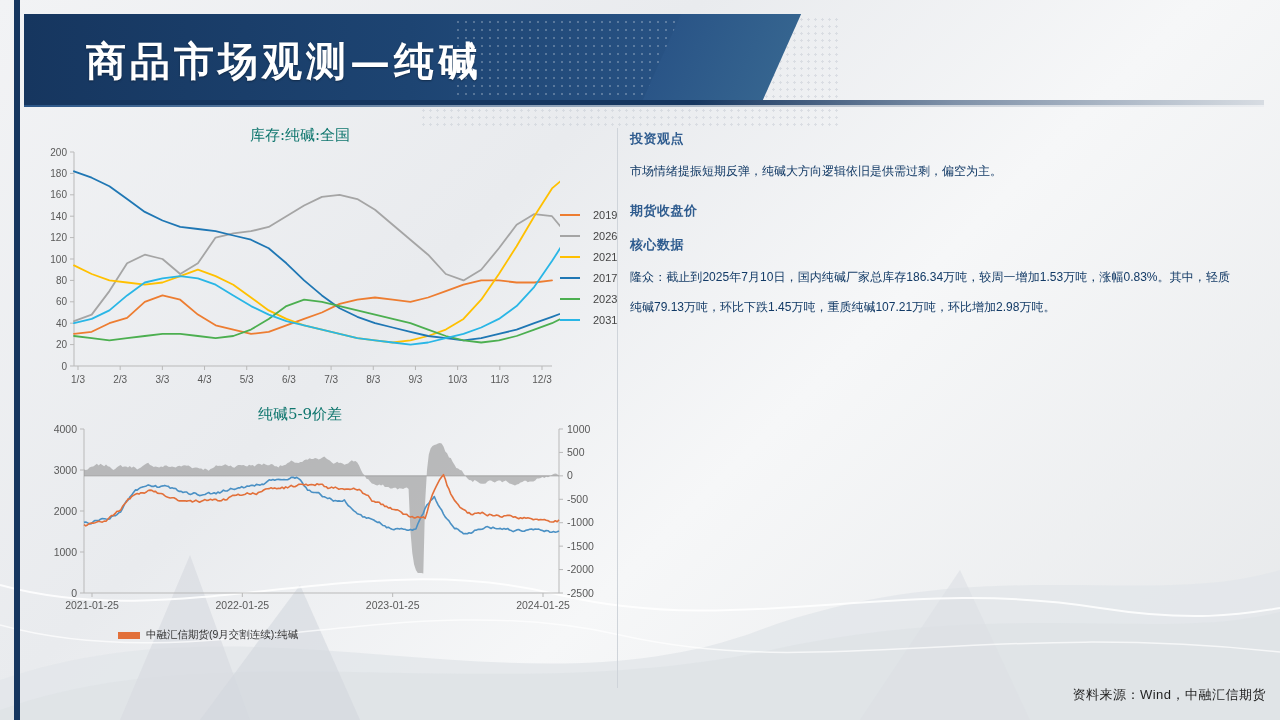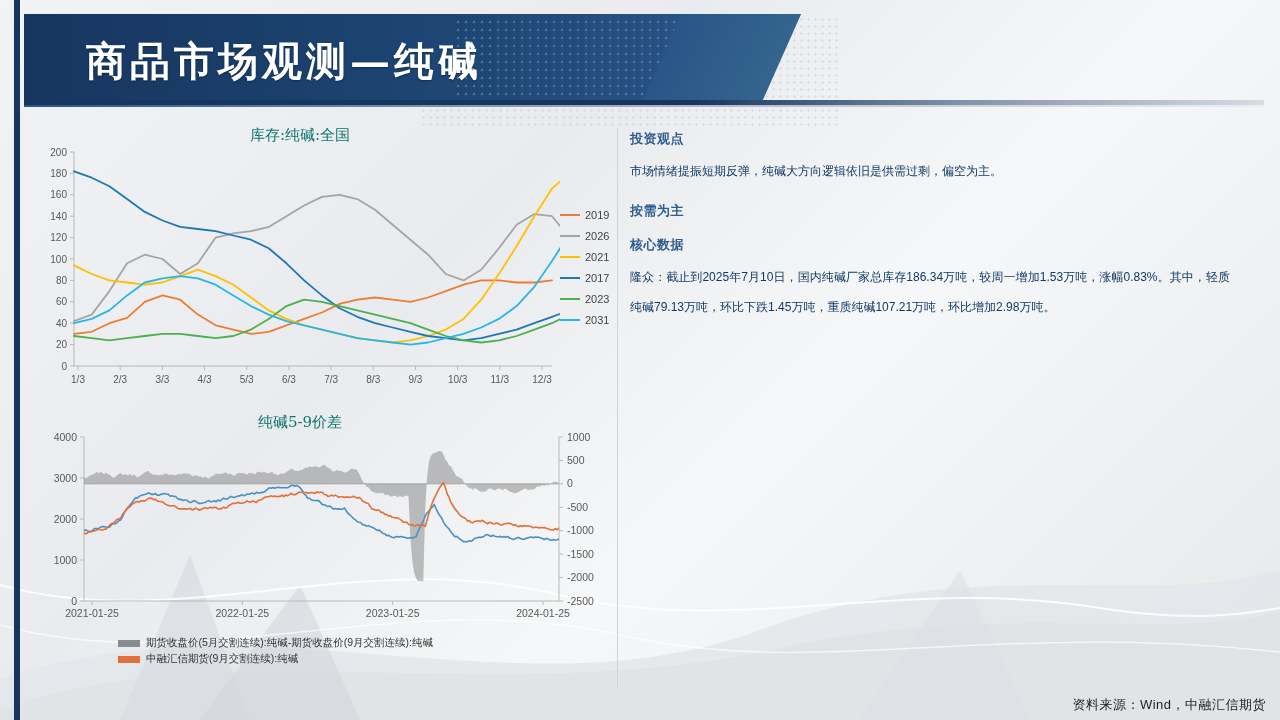--- a/index.html
+++ b/index.html
@@ -69,42 +69,42 @@
 
   
   .chart-title {
     text-align: center; font-size: 15px; font-weight: normal; color: #0f766e;
     font-family: "DejaVu Serif","Liberation Serif", serif;
   }
   #chart1-wrap { position: relative; width: 575px; height: 275px; }
   #chart1-title { position:absolute; left:0; top:0; width:520px; }
   .svg-holder { position: absolute; left: 0; top: 18px; }
   .legend1 { position: absolute; left: 520px; top: 78px; width: 70px; font-size: 11px; color: #444; }
-  .legend1 .lg-row { display: flex; align-items: center; height: 21px; }
+  .legend1 .lg-row { display: flex; align-items: center; height: 21px; gap: 8px; }
   .legend1 .lg-line { width: 20px; height: 2px; margin-right: 5px; }
 
   
-  #chart2-wrap { position: relative; width: 575px; height: 265px; margin-top: 12px; }
+  #chart2-wrap { position: relative; width: 575px; height: 265px; margin-top: 4px; }
   #chart2-title { position:absolute; left:0; top:0; width:520px; }
   .legend2 { position: absolute; left: 78px; top: 222px; font-size: 10.5px; color: #333; }
   .legend2 .lg-row { display: flex; align-items: center; height: 16px; }
   .legend2 .lg-sw { width: 22px; height: 7px; margin-right: 6px; }
 
   
   .sec-head {
     font-size: 13px; font-weight: bold; color: #2f5c8f; margin: 0 0 8px 0;
     letter-spacing: .5px;
   }
   .sec-body {
     font-size: 12px; line-height: 30px; color: #123a66; margin: 0 0 14px 0;
     text-align: justify;
   }
   .sec-block { margin-bottom: 16px; }
   .source {
-    position: absolute; right: 14px; bottom: 6px;
+    position: absolute; right: 14px; bottom: 16px;
     font-size: 13px; color: #1f1f1f; letter-spacing: .5px;
   }
   .axis-text { font-size: 10px; fill: #595959; font-family: "Liberation Sans", sans-serif; }
   .axis-text2 { font-size: 10.5px; fill: #595959; font-family: "Liberation Sans", sans-serif; }
 </style>
 </head>
 <body>
 
 <div class="bg-swoosh">
   <svg width="1280" height="340" viewBox="0 0 1280 340">
@@ -263,38 +263,34 @@
           <line x1="503" y1="170" x2="503" y2="174" stroke="#b9b9b9" stroke-width="1"></line>
           <text x="503" y="186" class="axis-text2" text-anchor="middle">2024-01-25</text>
           <path d="M44,52.85714285714286 L44.0,46.6 L45.8,47.1 L47.7,46.6 L49.5,44.5 L51.3,43.7 L53.2,43.6 L55.0,42.2 L56.8,40.7 L58.7,42.5 L60.5,40.7 L62.3,42.0 L64.2,43.3 L66.0,41.4 L67.8,43.3 L69.7,43.8 L71.5,45.6 L73.3,47.1 L75.2,46.1 L77.0,44.3 L78.8,43.0 L80.7,42.1 L82.5,43.9 L84.3,43.4 L86.2,43.4 L88.0,44.6 L89.8,43.0 L91.7,44.7 L93.5,43.4 L95.4,44.8 L97.2,46.5 L99.0,45.4 L100.9,44.4 L102.7,42.9 L104.5,41.7 L106.4,40.5 L108.2,39.8 L110.0,41.9 L111.9,42.7 L113.7,44.1 L115.5,43.4 L117.4,43.9 L119.2,44.6 L121.0,43.4 L122.9,44.1 L124.7,42.6 L126.5,42.5 L128.4,43.7 L130.2,43.9 L132.0,43.5 L133.9,43.9 L135.7,44.6 L137.5,43.2 L139.4,42.8 L141.2,43.5 L143.0,42.6 L144.9,42.3 L146.7,42.8 L148.5,42.6 L150.4,43.7 L152.2,45.3 L154.0,44.8 L155.9,44.6 L157.7,44.7 L159.5,45.4 L161.4,45.4 L163.2,46.9 L165.0,45.6 L166.9,46.5 L168.7,47.8 L170.5,46.1 L172.4,45.2 L174.2,44.3 L176.0,42.2 L177.9,43.0 L179.7,42.8 L181.5,43.0 L183.4,42.2 L185.2,41.3 L187.1,42.2 L188.9,43.2 L190.7,42.5 L192.6,44.2 L194.4,44.7 L196.2,43.2 L198.1,41.9 L199.9,42.0 L201.7,42.3 L203.6,42.1 L205.4,42.9 L207.2,43.4 L209.1,41.8 L210.9,42.5 L212.7,41.9 L214.6,43.4 L216.4,41.7 L218.2,40.8 L220.1,40.9 L221.9,42.1 L223.7,40.6 L225.6,41.4 L227.4,42.3 L229.2,42.3 L231.1,41.0 L232.9,41.4 L234.7,43.2 L236.6,43.3 L238.4,44.5 L240.2,42.2 L242.1,42.9 L243.9,42.3 L245.7,41.8 L247.6,40.1 L249.4,39.2 L251.2,37.4 L253.1,38.5 L254.9,39.7 L256.7,39.7 L258.6,40.1 L260.4,39.0 L262.2,39.0 L264.1,37.3 L265.9,36.4 L267.7,36.7 L269.6,35.3 L271.4,36.1 L273.2,36.1 L275.1,34.9 L276.9,35.4 L278.7,36.4 L280.6,35.7 L282.4,34.5 L284.3,33.4 L286.1,35.2 L287.9,36.5 L289.8,37.4 L291.6,39.3 L293.4,40.8 L295.3,40.1 L297.1,38.8 L298.9,39.9 L300.8,39.7 L302.6,40.5 L304.4,41.7 L306.3,41.1 L308.1,40.5 L309.9,38.8 L311.8,37.3 L313.6,38.5 L315.4,37.9 L317.3,39.5 L319.1,42.4 L320.9,46.7 L322.8,50.4 L324.6,52.2 L326.4,55.8 L328.3,56.2 L330.1,58.4 L331.9,60.4 L333.8,61.0 L335.6,62.0 L337.4,62.5 L339.3,61.6 L341.1,62.6 L342.9,61.5 L344.8,63.9 L346.6,64.0 L348.4,63.9 L350.3,65.6 L352.1,65.4 L353.9,64.7 L355.8,64.7 L357.6,66.6 L359.4,65.3 L361.3,65.6 L363.1,66.0 L364.9,65.0 L366.8,64.4 L368.6,66.0 L370.4,107.8 L372.3,129.9 L374.1,141.4 L375.9,146.9 L377.8,150.0 L379.6,150.1 L381.5,150.1 L383.3,150.5 L385.1,79.7 L387.0,47.1 L388.8,31.6 L390.6,25.4 L392.5,23.0 L394.3,21.9 L396.1,21.5 L398.0,20.5 L399.8,20.1 L401.6,20.4 L403.5,23.6 L405.3,28.6 L407.1,30.2 L409.0,34.5 L410.8,35.1 L412.6,38.8 L414.5,41.7 L416.3,44.9 L418.1,45.5 L420.0,47.1 L421.8,47.5 L423.6,50.4 L425.5,52.9 L427.3,55.3 L429.1,57.1 L431.0,57.3 L432.8,59.0 L434.6,57.1 L436.5,58.0 L438.3,59.3 L440.1,60.4 L442.0,60.8 L443.8,60.7 L445.6,60.4 L447.5,58.4 L449.3,57.6 L451.1,57.4 L453.0,58.8 L454.8,59.6 L456.6,58.3 L458.5,57.4 L460.3,57.5 L462.1,59.2 L464.0,58.3 L465.8,57.4 L467.6,59.1 L469.5,60.5 L471.3,61.0 L473.2,61.8 L475.0,62.4 L476.8,61.5 L478.7,61.0 L480.5,59.4 L482.3,59.1 L484.2,57.7 L486.0,57.7 L487.8,59.2 L489.7,58.6 L491.5,58.5 L493.3,58.4 L495.2,57.4 L497.0,55.6 L498.8,55.5 L500.7,55.1 L502.5,54.0 L504.3,55.1 L506.2,53.8 L508.0,54.3 L509.8,53.3 L511.7,52.1 L513.5,51.0 L515.3,50.4 L517.2,51.0 L519.0,53.5 L519,52.85714285714286 Z" fill="#8C8C8C" opacity="0.55" stroke="none"></path>
           <line x1="44" y1="52.85714285714286" x2="519" y2="52.85714285714286" stroke="#9a9a9a" stroke-width="0.8"></line>
           <path d="M44.0,99.4 L45.8,99.0 L47.7,99.9 L49.5,100.9 L51.3,100.6 L53.2,98.7 L55.0,97.5 L56.8,97.5 L58.7,97.6 L60.5,96.2 L62.3,95.5 L64.2,95.7 L66.0,96.0 L67.8,96.2 L69.7,96.0 L71.5,93.6 L73.3,92.8 L75.2,92.7 L77.0,91.6 L78.8,89.8 L80.7,89.0 L82.5,85.6 L84.3,81.7 L86.2,78.3 L88.0,77.2 L89.8,74.1 L91.7,72.1 L93.5,69.4 L95.4,66.9 L97.2,67.1 L99.0,65.7 L100.9,64.4 L102.7,63.9 L104.5,63.5 L106.4,62.9 L108.2,61.9 L110.0,62.6 L111.9,63.4 L113.7,63.4 L115.5,62.6 L117.4,64.3 L119.2,64.2 L121.0,63.3 L122.9,62.9 L124.7,62.4 L126.5,63.0 L128.4,63.4 L130.2,65.2 L132.0,64.8 L133.9,65.4 L135.7,65.5 L137.5,67.6 L139.4,68.4 L141.2,68.3 L143.0,69.5 L144.9,69.0 L146.7,69.0 L148.5,70.8 L150.4,71.5 L152.2,70.8 L154.0,69.7 L155.9,70.3 L157.7,71.8 L159.5,72.6 L161.4,72.2 L163.2,71.8 L165.0,71.5 L166.9,70.4 L168.7,69.5 L170.5,70.8 L172.4,70.5 L174.2,69.7 L176.0,70.8 L177.9,69.0 L179.7,70.0 L181.5,68.9 L183.4,67.1 L185.2,68.0 L187.1,68.0 L188.9,66.8 L190.7,65.4 L192.6,66.0 L194.4,66.4 L196.2,65.7 L198.1,64.9 L199.9,64.9 L201.7,63.6 L203.6,64.7 L205.4,64.2 L207.2,63.0 L209.1,63.3 L210.9,62.4 L212.7,62.3 L214.6,63.0 L216.4,61.4 L218.2,61.7 L220.1,62.1 L221.9,61.1 L223.7,61.5 L225.6,59.9 L227.4,58.3 L229.2,56.8 L231.1,57.2 L232.9,56.5 L234.7,57.3 L236.6,56.5 L238.4,56.4 L240.2,56.6 L242.1,56.8 L243.9,56.5 L245.7,56.7 L247.6,56.8 L249.4,55.8 L251.2,54.4 L253.1,54.2 L254.9,55.2 L256.7,54.3 L258.6,55.7 L260.4,57.0 L262.2,59.5 L264.1,62.9 L265.9,64.4 L267.7,67.3 L269.6,67.2 L271.4,69.0 L273.2,69.4 L275.1,69.5 L276.9,69.6 L278.7,69.6 L280.6,71.6 L282.4,73.6 L284.3,73.7 L286.1,74.6 L287.9,75.6 L289.8,75.1 L291.6,76.5 L293.4,78.1 L295.3,77.5 L297.1,78.1 L298.9,77.9 L300.8,78.3 L302.6,78.2 L304.4,76.9 L306.3,80.1 L308.1,82.5 L309.9,83.8 L311.8,85.7 L313.6,87.6 L315.4,88.8 L317.3,90.7 L319.1,91.3 L320.9,91.8 L322.8,94.0 L324.6,93.8 L326.4,95.2 L328.3,94.8 L330.1,95.5 L331.9,96.2 L333.8,97.0 L335.6,98.3 L337.4,99.4 L339.3,99.1 L341.1,100.8 L342.9,102.5 L344.8,102.7 L346.6,104.6 L348.4,104.2 L350.3,105.4 L352.1,106.2 L353.9,106.7 L355.8,105.8 L357.6,105.5 L359.4,106.1 L361.3,105.4 L363.1,106.1 L364.9,106.2 L366.8,107.1 L368.6,107.2 L370.4,106.4 L372.3,107.3 L374.1,106.3 L375.9,106.0 L377.8,101.0 L379.6,97.1 L381.5,93.2 L383.3,90.3 L385.1,85.3 L387.0,81.9 L388.8,80.3 L390.6,77.6 L392.5,75.9 L394.3,73.5 L396.1,77.8 L398.0,81.7 L399.8,84.5 L401.6,86.9 L403.5,91.1 L405.3,94.1 L407.1,96.0 L409.0,97.9 L410.8,100.8 L412.6,103.1 L414.5,105.6 L416.3,105.4 L418.1,106.4 L420.0,108.3 L421.8,109.2 L423.6,110.8 L425.5,110.6 L427.3,110.8 L429.1,109.7 L431.0,110.3 L432.8,109.3 L434.6,107.3 L436.5,107.1 L438.3,106.2 L440.1,106.4 L442.0,106.2 L443.8,105.4 L445.6,104.1 L447.5,103.6 L449.3,104.5 L451.1,105.5 L453.0,104.2 L454.8,105.2 L456.6,105.7 L458.5,105.8 L460.3,105.4 L462.1,106.4 L464.0,105.5 L465.8,106.2 L467.6,105.5 L469.5,107.0 L471.3,107.6 L473.2,108.6 L475.0,107.7 L476.8,106.9 L478.7,106.5 L480.5,107.5 L482.3,108.3 L484.2,108.3 L486.0,107.3 L487.8,106.9 L489.7,106.2 L491.5,106.0 L493.3,106.8 L495.2,106.0 L497.0,106.2 L498.8,106.1 L500.7,107.1 L502.5,107.5 L504.3,108.5 L506.2,107.5 L508.0,107.7 L509.8,109.1 L511.7,109.2 L513.5,108.6 L515.3,109.2 L517.2,108.8 L519.0,108.0 " fill="none" stroke="#4A90C4" stroke-width="1.6" stroke-linejoin="round"></path>
           <path d="M44.0,101.6 L45.8,102.9 L47.7,101.7 L49.5,100.5 L51.3,100.1 L53.2,100.1 L55.0,99.7 L56.8,99.1 L58.7,98.3 L60.5,98.8 L62.3,99.1 L64.2,98.1 L66.0,98.3 L67.8,96.3 L69.7,94.2 L71.5,92.5 L73.3,92.4 L75.2,90.4 L77.0,88.3 L78.8,88.2 L80.7,87.0 L82.5,83.5 L84.3,81.3 L86.2,79.3 L88.0,76.0 L89.8,75.9 L91.7,73.5 L93.5,72.4 L95.4,71.3 L97.2,70.5 L99.0,71.1 L100.9,69.7 L102.7,69.9 L104.5,70.1 L106.4,69.0 L108.2,67.5 L110.0,67.1 L111.9,67.4 L113.7,68.6 L115.5,68.4 L117.4,70.1 L119.2,70.4 L121.0,70.5 L122.9,71.1 L124.7,72.6 L126.5,73.8 L128.4,74.4 L130.2,75.0 L132.0,74.7 L133.9,74.7 L135.7,75.7 L137.5,77.2 L139.4,77.9 L141.2,77.9 L143.0,77.9 L144.9,77.7 L146.7,78.1 L148.5,77.7 L150.4,77.5 L152.2,78.9 L154.0,78.2 L155.9,77.1 L157.7,78.3 L159.5,79.2 L161.4,78.2 L163.2,77.4 L165.0,76.6 L166.9,77.5 L168.7,77.1 L170.5,76.2 L172.4,77.1 L174.2,76.2 L176.0,76.4 L177.9,77.8 L179.7,77.9 L181.5,77.7 L183.4,76.0 L185.2,77.0 L187.1,76.6 L188.9,74.4 L190.7,73.6 L192.6,72.3 L194.4,72.4 L196.2,72.2 L198.1,71.3 L199.9,72.3 L201.7,72.2 L203.6,71.7 L205.4,71.2 L207.2,69.9 L209.1,70.9 L210.9,71.2 L212.7,69.9 L214.6,70.7 L216.4,71.5 L218.2,69.6 L220.1,68.9 L221.9,68.4 L223.7,67.0 L225.6,66.0 L227.4,65.8 L229.2,65.6 L231.1,64.7 L232.9,65.6 L234.7,64.9 L236.6,65.8 L238.4,65.4 L240.2,65.5 L242.1,64.2 L243.9,65.6 L245.7,63.9 L247.6,64.9 L249.4,63.7 L251.2,62.3 L253.1,63.6 L254.9,63.8 L256.7,62.8 L258.6,61.4 L260.4,61.3 L262.2,61.3 L264.1,61.9 L265.9,61.2 L267.7,62.4 L269.6,61.7 L271.4,61.5 L273.2,61.8 L275.1,62.4 L276.9,60.8 L278.7,61.6 L280.6,61.3 L282.4,61.3 L284.3,63.5 L286.1,63.7 L287.9,65.4 L289.8,65.0 L291.6,64.1 L293.4,65.1 L295.3,64.1 L297.1,65.1 L298.9,66.2 L300.8,65.8 L302.6,65.7 L304.4,66.4 L306.3,66.1 L308.1,66.0 L309.9,66.4 L311.8,66.0 L313.6,65.3 L315.4,66.3 L317.3,67.1 L319.1,66.4 L320.9,67.6 L322.8,70.3 L324.6,71.1 L326.4,71.9 L328.3,72.6 L330.1,75.2 L331.9,78.1 L333.8,78.2 L335.6,79.2 L337.4,79.0 L339.3,79.2 L341.1,81.5 L342.9,81.2 L344.8,83.4 L346.6,83.4 L348.4,85.0 L350.3,84.6 L352.1,86.3 L353.9,86.5 L355.8,86.9 L357.6,86.9 L359.4,87.9 L361.3,89.1 L363.1,91.1 L364.9,91.3 L366.8,91.4 L368.6,93.2 L370.4,94.1 L372.3,93.6 L374.1,94.9 L375.9,94.6 L377.8,93.8 L379.6,94.6 L381.5,94.4 L383.3,93.9 L385.1,95.5 L387.0,89.6 L388.8,82.5 L390.6,76.9 L392.5,71.3 L394.3,67.3 L396.1,63.7 L398.0,59.9 L399.8,56.4 L401.6,54.0 L403.5,51.7 L405.3,56.3 L407.1,62.6 L409.0,66.2 L410.8,71.1 L412.6,74.0 L414.5,77.4 L416.3,79.4 L418.1,81.5 L420.0,84.4 L421.8,85.5 L423.6,86.6 L425.5,87.4 L427.3,89.9 L429.1,89.6 L431.0,91.4 L432.8,91.7 L434.6,90.3 L436.5,90.3 L438.3,89.8 L440.1,90.6 L442.0,89.3 L443.8,90.3 L445.6,91.6 L447.5,92.8 L449.3,91.3 L451.1,91.7 L453.0,92.8 L454.8,92.8 L456.6,92.1 L458.5,92.5 L460.3,93.8 L462.1,94.2 L464.0,92.8 L465.8,92.8 L467.6,92.2 L469.5,92.4 L471.3,92.8 L473.2,94.1 L475.0,93.7 L476.8,94.8 L478.7,95.7 L480.5,94.7 L482.3,95.5 L484.2,94.5 L486.0,95.2 L487.8,94.7 L489.7,95.2 L491.5,95.8 L493.3,96.8 L495.2,96.3 L497.0,96.2 L498.8,96.9 L500.7,96.5 L502.5,96.7 L504.3,96.5 L506.2,97.3 L508.0,97.6 L509.8,98.7 L511.7,99.0 L513.5,99.0 L515.3,97.7 L517.2,98.7 L519.0,96.9 " fill="none" stroke="#E2703A" stroke-width="1.6" stroke-linejoin="round"></path>
         </svg>
     </div>
     <div class="legend2">
       <div class="lg-row">
-          <span class="lg-sw" style="background: rgb(140, 140, 140);"></span>
-          <span>期货收盘价(5月交割连续):纯碱-期货收盘价(9月交割连续):纯碱</span>
-        </div>
-      <div class="lg-row">
           <span class="lg-sw" style="background: rgb(226, 112, 58);"></span>
           <span>中融汇信期货(9月交割连续):纯碱</span>
         </div>
     </div>
   </div>
 </div>
 
 <div class="right-col">
   <div class="sec-block">
     <div class="sec-head">投资观点</div>
     <p class="sec-body">市场情绪提振短期反弹，纯碱大方向逻辑依旧是供需过剩，偏空为主。</p>
   </div>
   <div class="sec-block">
-    <div class="sec-head">按需为主</div>
+    <div class="sec-head">期货收盘价</div>
   </div>
   <div class="sec-block">
     <div class="sec-head">核心数据</div>
     <p class="sec-body">隆众：截止到2025年7月10日，国内纯碱厂家总库存186.34万吨，较周一增加1.53万吨，涨幅0.83%。其中，轻质纯碱79.13万吨，环比下跌1.45万吨，重质纯碱107.21万吨，环比增加2.98万吨。</p>
   </div>
 </div>
 
 <div class="source">资料来源：Wind，中融汇信期货</div>
 
 </body></html>

